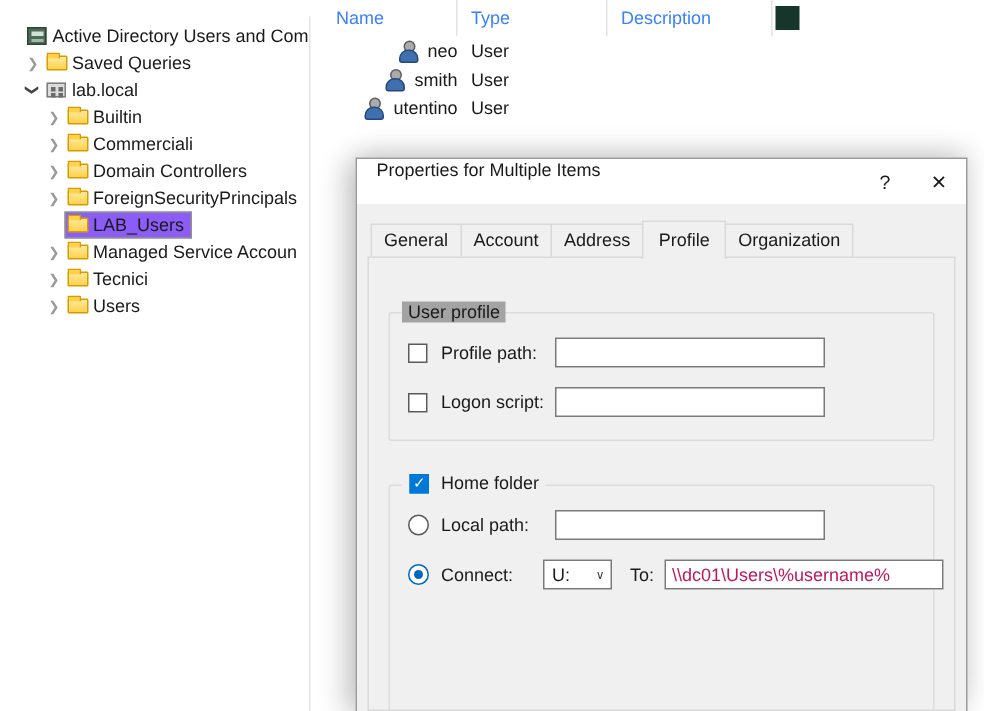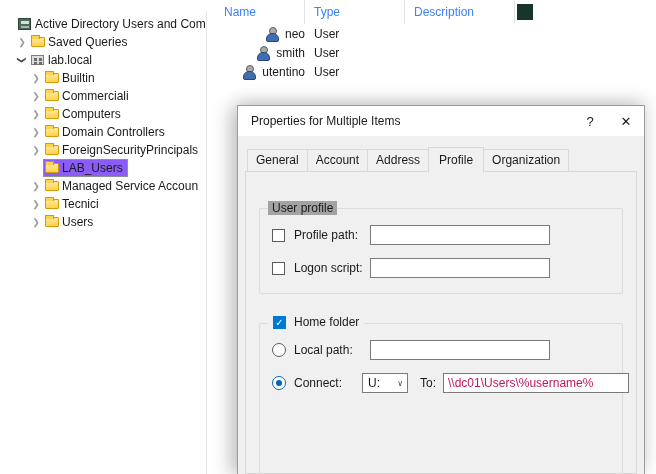--- a/index.html
+++ b/index.html
@@ -60,21 +60,21 @@
   .user-icon::after { content:""; position:absolute; left:0; top:6px; width:11px; height:7px;
     border-radius:6px 6px 2px 2px; background:#3f6fae; border:1px solid #24487c; }
 
   
   .dialog {
     position:absolute; left:237px; top:105px; width:408px; height:370px;
     background:#f0f0f0; border:1px solid #9b9b9b;
     box-shadow:-8px 2px 18px rgba(0,0,0,0.20), 2px -6px 16px rgba(0,0,0,0.12);
     display:flex; flex-direction:column; overflow:hidden;
   }
-  .titlebar { height:30px; background:#ffffff; display:flex; align-items:center; padding-left:13px; flex:0 0 30px; }
+  .titlebar { height:30px; background:#ffffff; display:flex; padding-left:13px; flex:0 0 30px; }
   .tb-title { flex:1; }
   .tb-btn { width:36px; height:100%; display:flex; align-items:center; justify-content:center; font-size:13px; color:#1a1a1a; cursor:default; }
   .dialog-body { flex:1; padding:13px 7px 0 7px; display:flex; flex-direction:column; min-height:0; }
   .tabs { display:flex; padding-left:2px; position:relative; z-index:2; }
   .tab { background:#f0f0f0; border:1px solid #d9d9d9; padding:3px 8px 4px; margin-right:-1px; position:relative; top:0; }
   .tab.active { padding:5px 10px 5px; margin-top:-2px; border-bottom:1px solid #f0f0f0; margin-bottom:-1px; z-index:3; }
   .tabpage { border:1px solid #d9d9d9; background:#f0f0f0; flex:1; margin-top:-1px; padding:12px 13px 0; overflow:hidden; }
   .desc { max-width:372px; line-height:15px; }
 
   .groupbox { position:relative; border:1px solid #dcdcdc; border-radius:2px; padding:16px 12px 2px; }
@@ -156,30 +156,20 @@
     <span class="ind2"></span>
       <span class="chev"></span>
     <span class="rowbody">
         <span class="ticon">
           <span class="folder"></span>
         </span>
     <span>Commerciali</span>
       </span>
   </div>
 
-  <div class="tree-row">
-    <span class="ind2"></span>
-      <span class="chev"></span>
-    <span class="rowbody">
-        <span class="ticon">
-          <span class="folder"></span>
-        </span>
-    <span>Computers</span>
-      </span>
-  </div>
 
   <div class="tree-row">
     <span class="ind2"></span>
       <span class="chev"></span>
     <span class="rowbody">
         <span class="ticon">
           <span class="folder"></span>
         </span>
     <span>Domain Controllers</span>
       </span>

